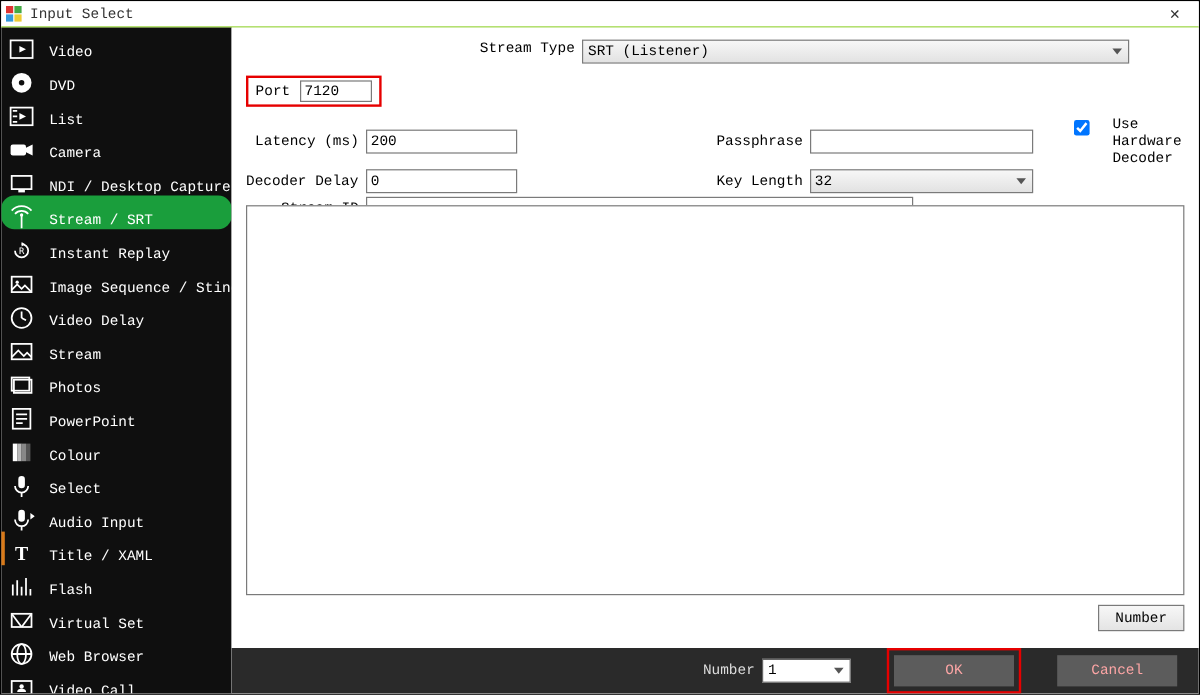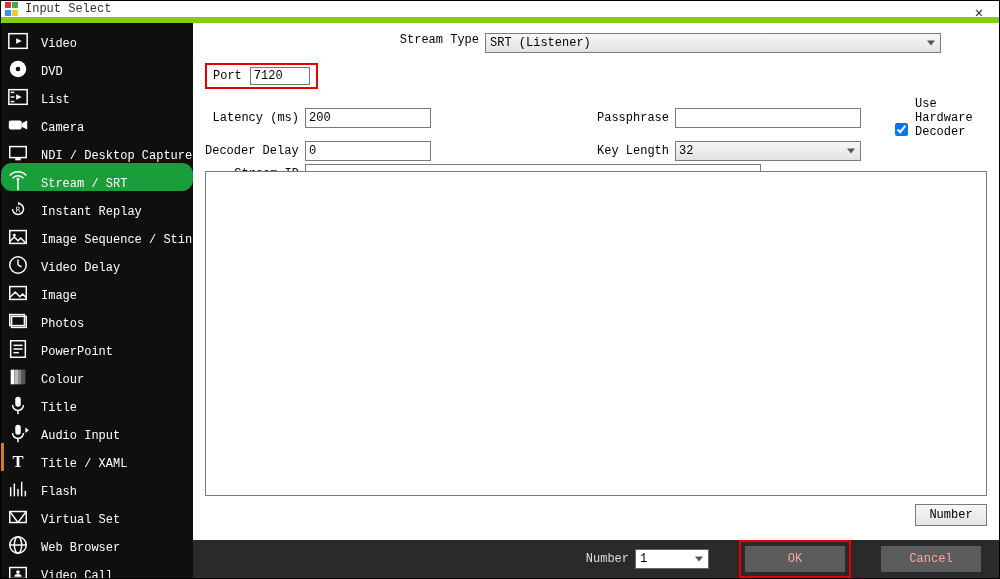--- a/index.html
+++ b/index.html
@@ -20,21 +20,21 @@
     background:#fff;
     position:relative;
     overflow:hidden;
     border:1px solid #000;
   }
 
   
   .titlebar{
     height:var(--title-h);
     background:#fff;
-    border-bottom:6px solid #84cc16;
+    border-bottom:1px solid #84cc16;
     display:flex;align-items:center;
     padding:0 4px;
     position:relative;
   }
   .app-icon{width:14px;height:14px;display:flex;flex-wrap:wrap;gap:1px;margin-right:6px;}
   .app-icon span{width:6px;height:6px;}
   .app-icon span:nth-child(1){background:#d33;}
   .app-icon span:nth-child(2){background:#4a4;}
   .app-icon span:nth-child(3){background:#39d;}
   .app-icon span:nth-child(4){background:#ec3;}
@@ -108,21 +108,21 @@
   input.txt{
     height:20px;border:1px solid #7a7a7a;background:#fff;
     padding:0 3px;font:inherit;font-size:12px;width:100%;
   }
   select.combo{
     height:20px;border:1px solid #7a7a7a;
     background:linear-gradient(#f7f7f7,#e2e2e2);
     padding:0 3px;font:inherit;font-size:12px;width:100%;
     appearance:none;-webkit-appearance:none;
   }
-  .checkwrap{display:flex;align-items:flex-end;gap:4px;}
+  .checkwrap{display:flex;align-items:flex-start;gap:16px;}
   .checkwrap input{width:13px;height:13px;}
 
   .port-row{
     display:flex;align-items:center;justify-content:flex-start;
     margin:8px 0 4px 0;
   }
   .port-box{
     border:2px solid var(--highlight);
     padding:3px 6px;
     display:flex;align-items:center;gap:8px;
@@ -284,21 +284,21 @@
         </span>
         <span>Video Delay</span>
       </div>
       <div class="side-item">
         <span class="side-icon">
           <svg viewBox="0 0 24 24">
             <rect x="3" y="5" width="18" height="14"></rect>
             <path d="M3 17 l6 -6 5 5 3 -3 4 4"></path>
           </svg>
         </span>
-        <span>Image</span>
+        <span>Stream</span>
       </div>
       <div class="side-item">
         <span class="side-icon">
           <svg viewBox="0 0 24 24">
             <rect x="5" y="7" width="16" height="12"></rect>
             <rect x="3" y="5" width="16" height="12"></rect>
           </svg>
         </span>
         <span>Photos</span>
       </div>
@@ -325,21 +325,21 @@
         <span>Colour</span>
       </div>
       <div class="side-item">
         <span class="side-icon">
           <svg viewBox="0 0 24 24">
             <rect x="9" y="3" width="6" height="11" rx="3" fill="#fff" stroke="none"></rect>
             <path d="M6 12 a6 6 0 0 0 12 0"></path>
             <line x1="12" y1="18" x2="12" y2="22"></line>
           </svg>
         </span>
-        <span>Title</span>
+        <span>Select</span>
       </div>
       <div class="side-item">
         <span class="side-icon">
           <svg viewBox="0 0 24 24">
             <rect x="9" y="3" width="6" height="11" rx="3" fill="#fff" stroke="none"></rect>
             <path d="M6 12 a6 6 0 0 0 12 0"></path>
             <line x1="12" y1="18" x2="12" y2="22"></line>
             <polygon points="20,6 24,9 20,12" fill="#fff" stroke="none"></polygon>
           </svg>
         </span>

